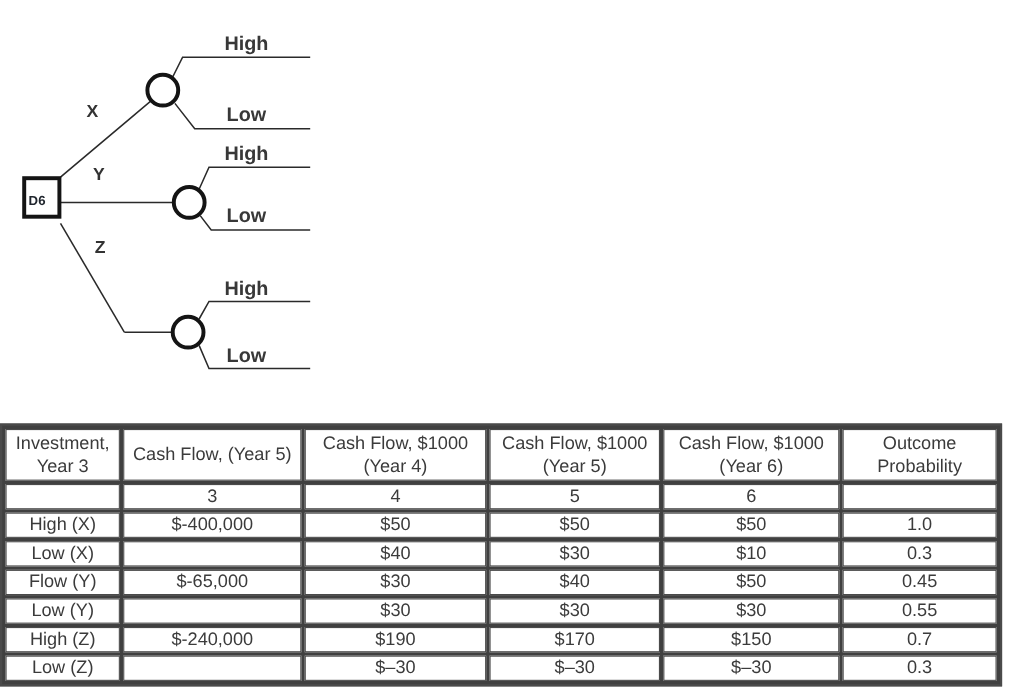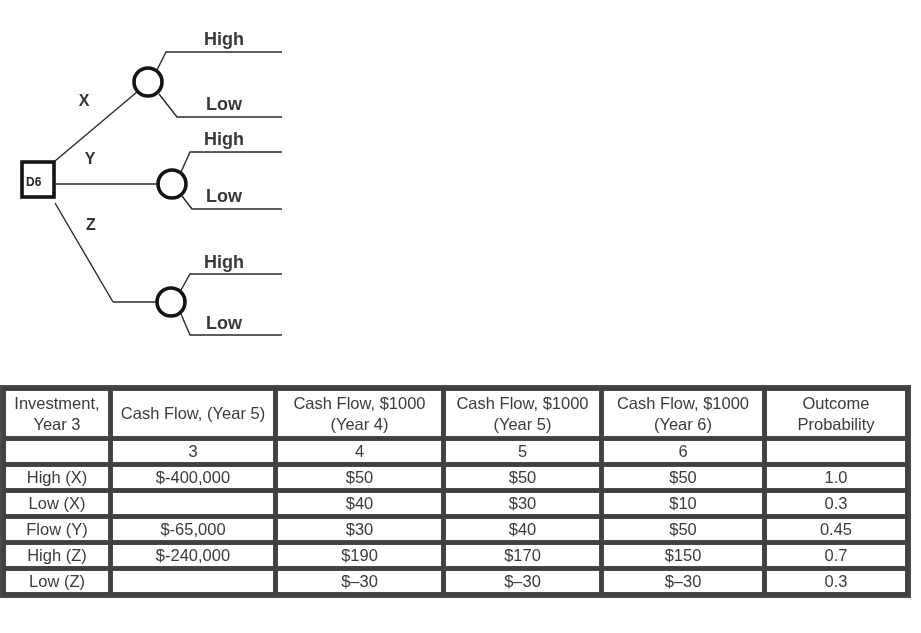--- a/index.html
+++ b/index.html
@@ -135,20 +135,28 @@
     </tr>
     <tr class="data-row">
       <td>Flow (Y)</td>
       <td>$-65,000</td>
       <td>$30</td>
       <td>$40</td>
       <td>$50</td>
       <td>0.45</td>
     </tr>
     <tr class="data-row">
+      <td>Low (Y)</td>
+      <td></td>
+      <td>$30</td>
+      <td>$30</td>
+      <td>$30</td>
+      <td>0.55</td>
+    </tr>
+    <tr class="data-row">
       <td>High (Z)</td>
       <td>$-240,000</td>
       <td>$190</td>
       <td>$170</td>
       <td>$150</td>
       <td>0.7</td>
     </tr>
     <tr class="data-row">
       <td>Low (Z)</td>
       <td></td>

